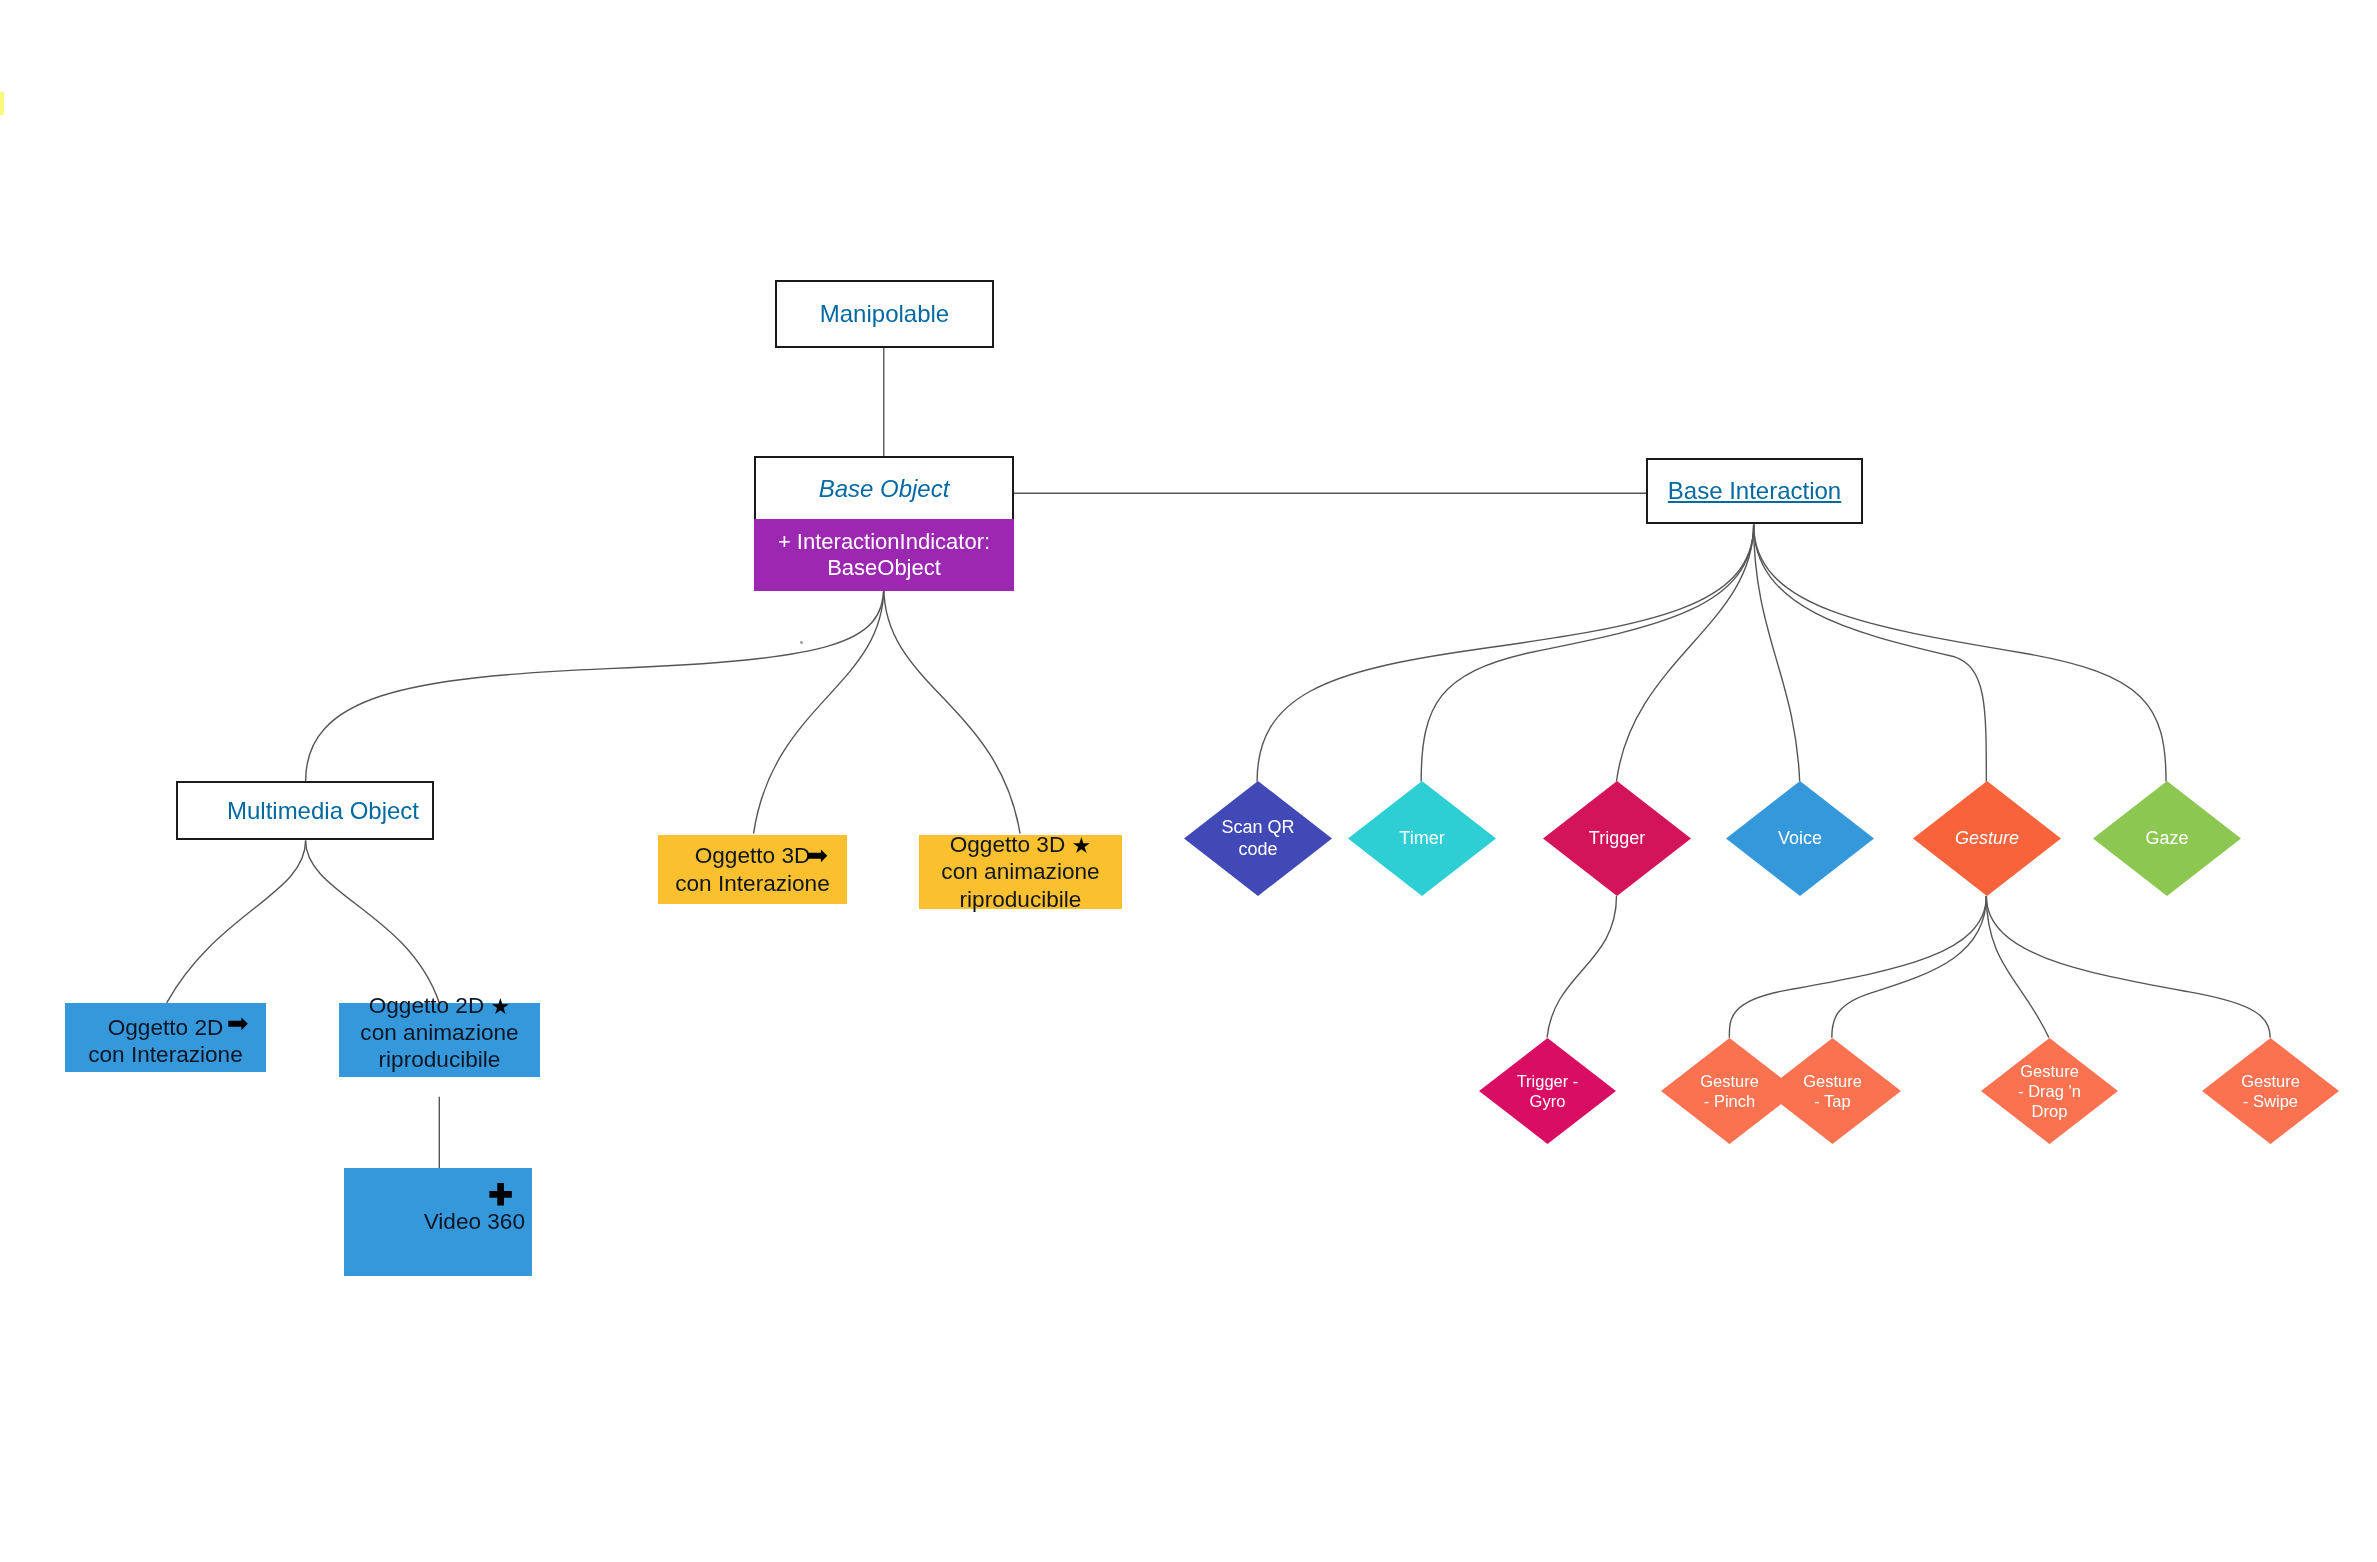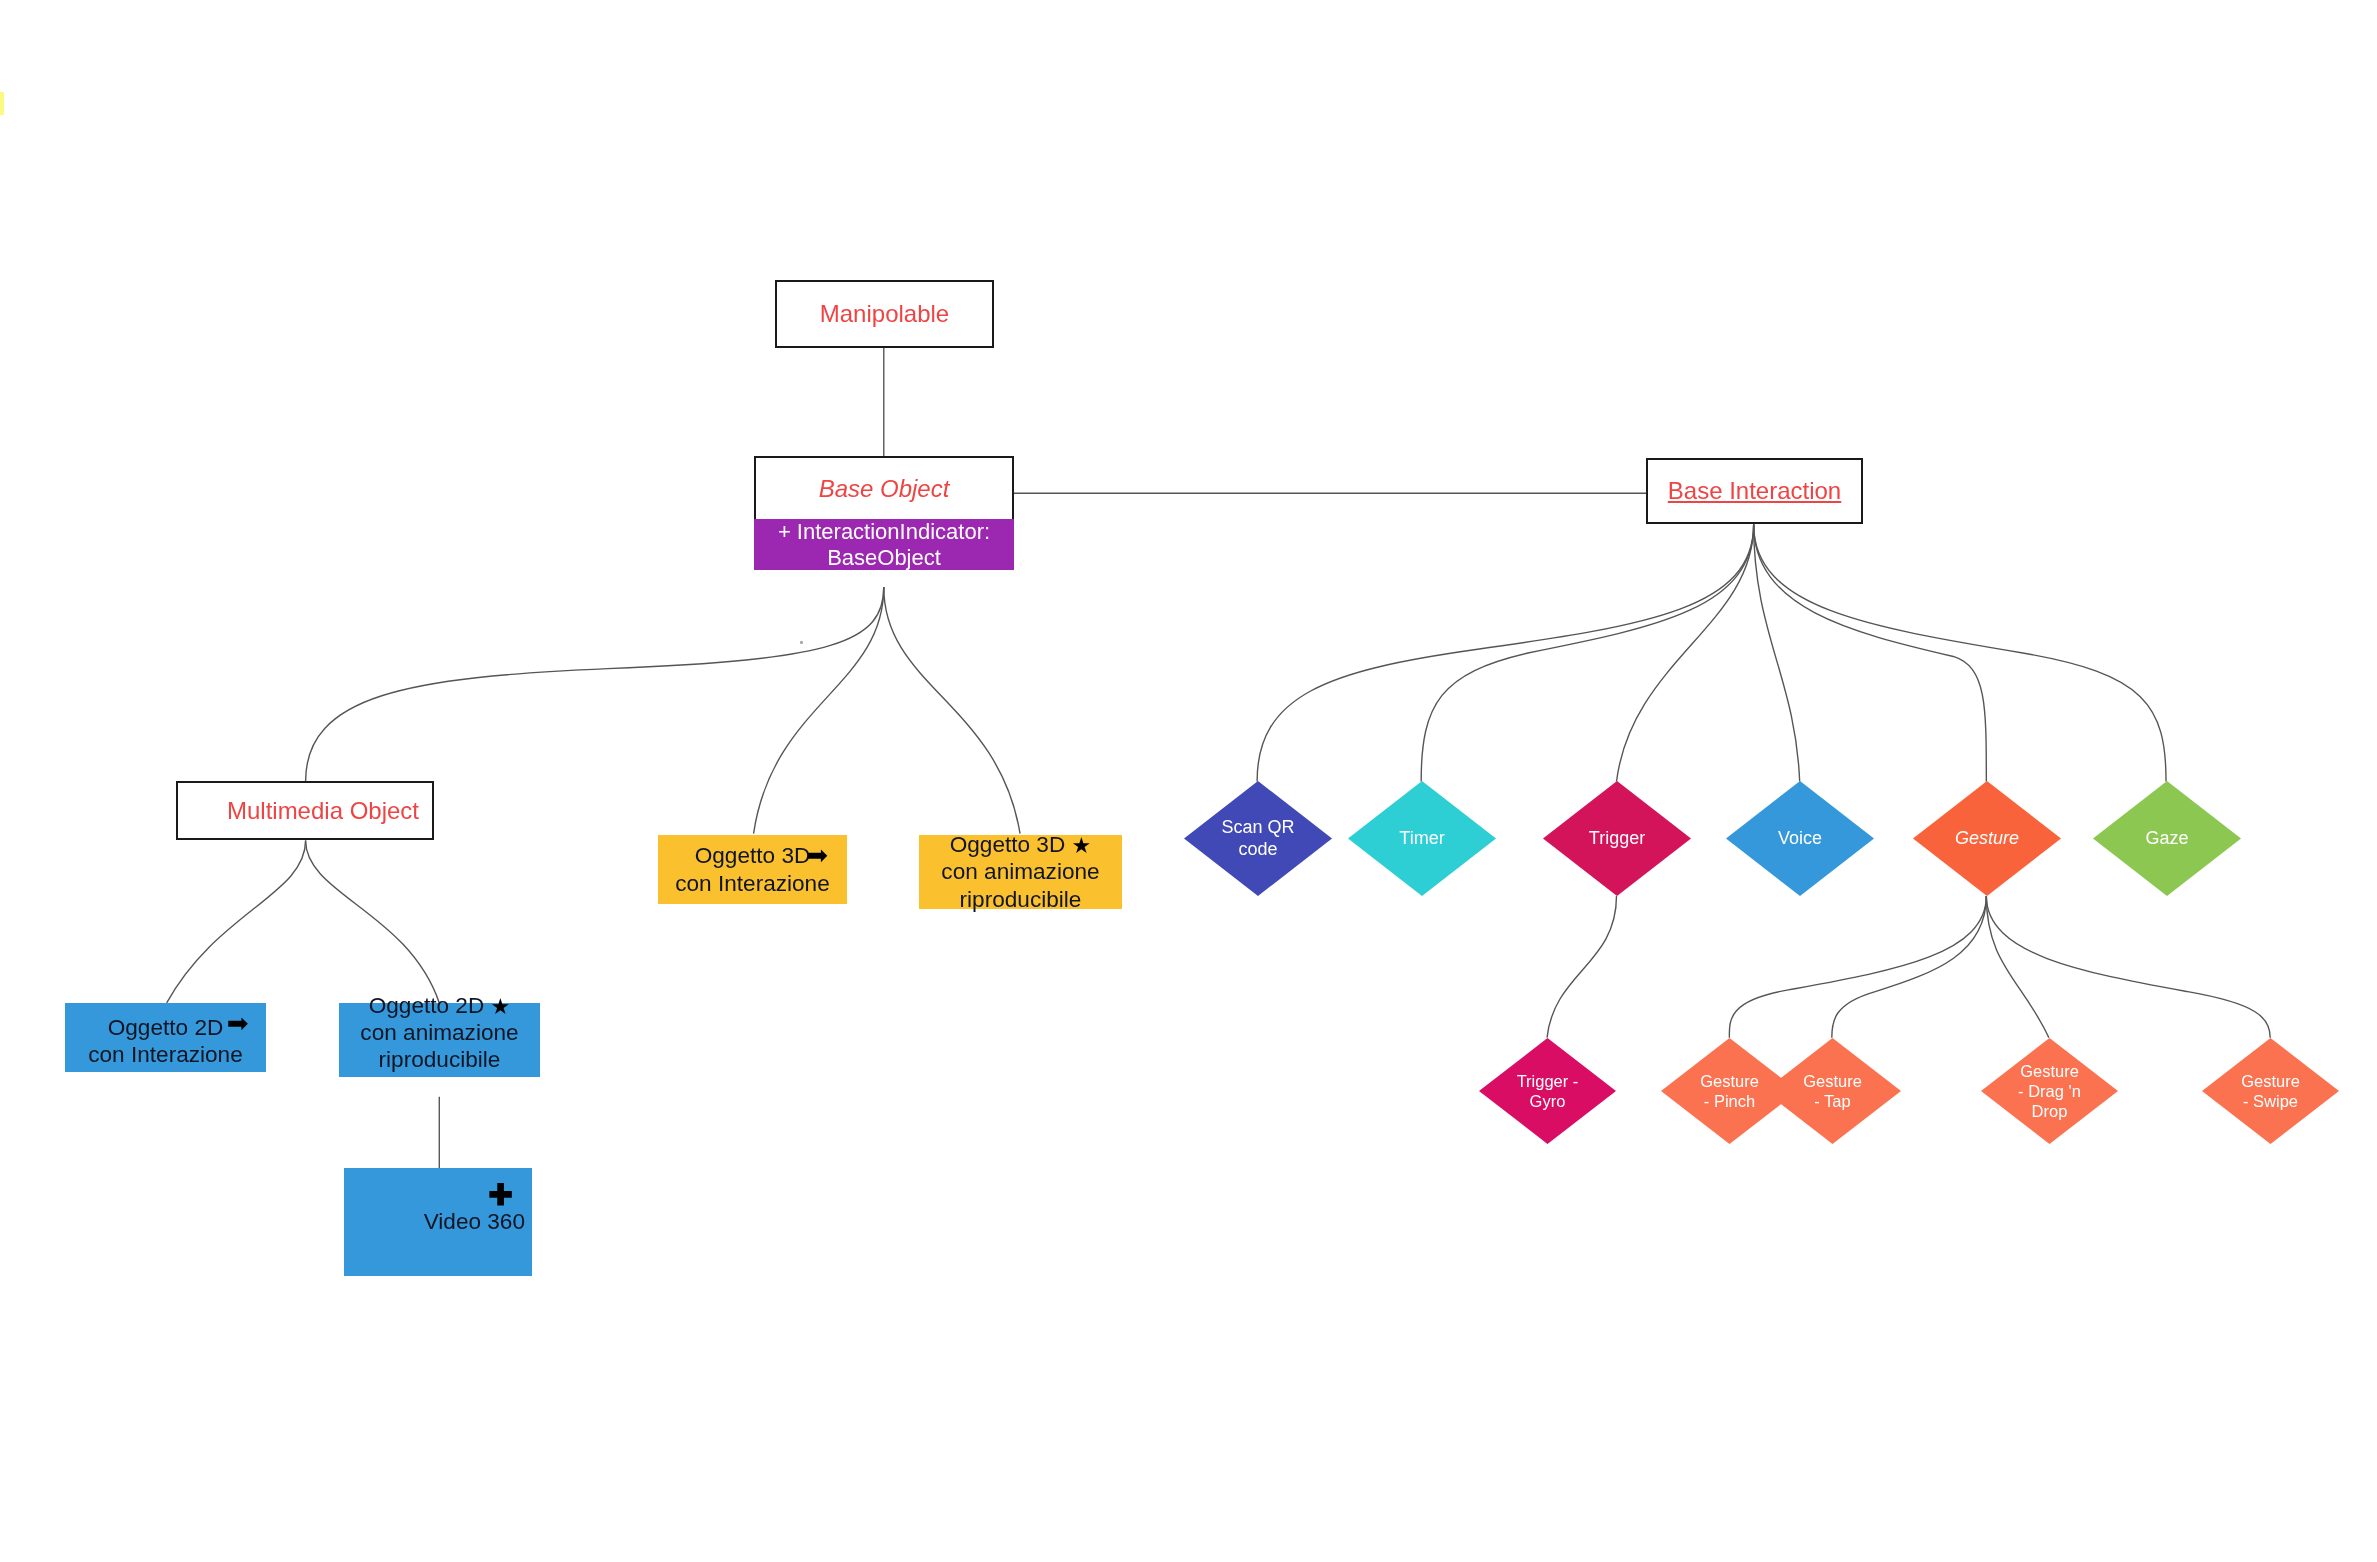--- a/index.html
+++ b/index.html
@@ -28,21 +28,21 @@
     display: flex;
     align-items: center;
     justify-content: center;
     text-align: center;
   }
 
   
   .uml-box {
     background: #ffffff;
     border: 2.6px solid #1a1a1a;
-    color: #ef4444;
+    color: #0369a1;
     font-size: 24px;
     line-height: 1.15;
   }
   .uml-box.italic { font-style: italic; font-weight: 500; }
 
   
   .attr-box {
     background: #9C27B0;
     color: #ffffff;
     font-size: 22px;
@@ -163,21 +163,21 @@
   <div class="speck" style="left:0px;top:92px;width:3.5px;height:22.6px;"></div>
   <div class="speck2" style="left:800px;top:641px;"></div>
 
   <div class="node uml-box" style="left:775px;top:280px;width:219px;height:68px;">
     <span>Manipolable</span>
   </div>
 
   <div class="node uml-box italic" style="left:754px;top:456px;width:260px;height:65px;">
     <span>Base Object</span>
   </div>
-  <div class="node attr-box" style="left:754px;top:519px;width:260px;height:51px;flex-direction:column;">
+  <div class="node attr-box" style="left:754px;top:519px;width:260px;height:72px;flex-direction:column;">
     <span>+ InteractionIndicator:</span>
     <span>BaseObject</span>
   </div>
 
   <div class="node uml-box" style="left:1646px;top:458px;width:217px;height:66px;text-decoration:underline;">
     <span>Base Interaction</span>
   </div>
 
   <div class="node uml-box" style="left:176px;top:781px;width:258px;height:59px;padding-left:36px;">
     <span>Multimedia Object</span>

